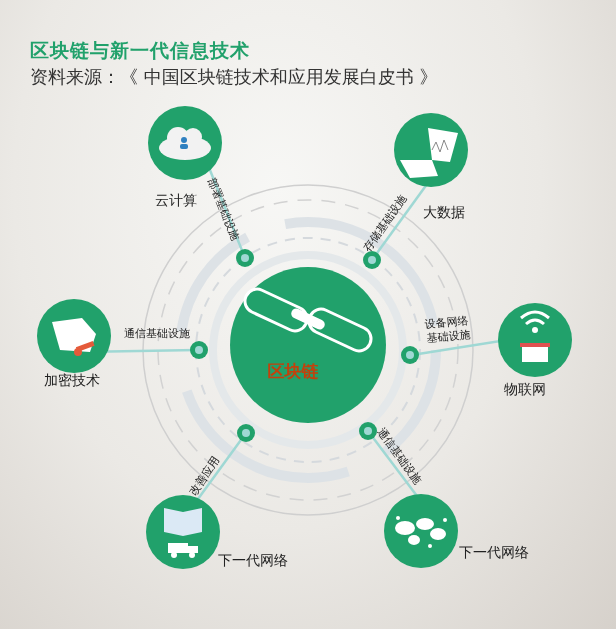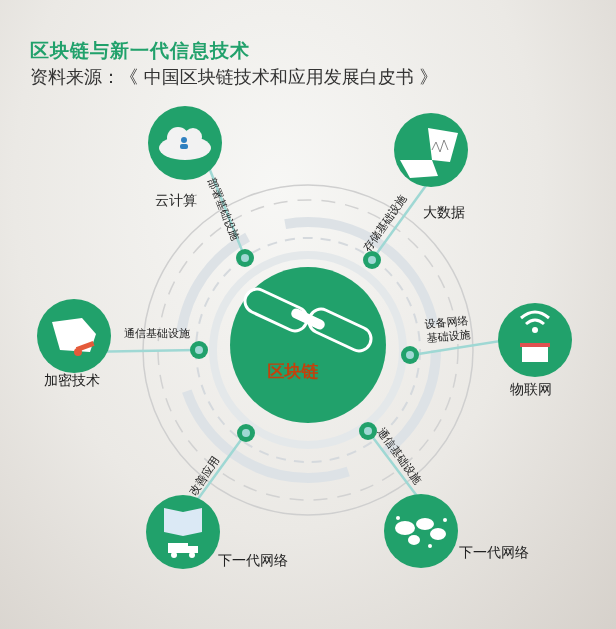--- a/index.html
+++ b/index.html
@@ -137,21 +137,21 @@
         <circle cx="430" cy="546" r="2"></circle>
     </g>
   </g>
 </svg>
 
 <div class="center-label">区块链</div>
 
 <div class="lbl" style="left:155px;top:192px;">云计算</div>
 <div class="lbl" style="left:423px;top:204px;">大数据</div>
 <div class="lbl" style="left:44px;top:372px;">加密技术</div>
-<div class="lbl" style="left:504px;top:381px;margin-left:6px;">物联网</div>
+<div class="lbl" style="left:504px;top:381px;">物联网</div>
 <div class="lbl" style="left:218px;top:552px;">下一代网络</div>
 <div class="lbl" style="left:459px;top:544px;text-align:right;">下一代网络</div>
 
 <div class="conn" style="left:218px;top:176px;transform:rotate(68deg);">部署基础设施</div>
 <div class="conn" style="left:360px;top:246px;transform:rotate(-55deg);">存储基础设施</div>
 <div class="conn" style="left:124px;top:326px;">通信基础设施</div>
 <div class="conn" style="left:424px;top:317px;transform:rotate(-5deg);">设备网络</div>
 <div class="conn" style="left:426px;top:331px;transform:rotate(-5deg);">基础设施</div>
 <div class="conn" style="left:186px;top:490px;transform:rotate(-56deg);">改善应用</div>
 <div class="conn" style="left:386px;top:425px;transform:rotate(54deg);">通信基础设施</div>

